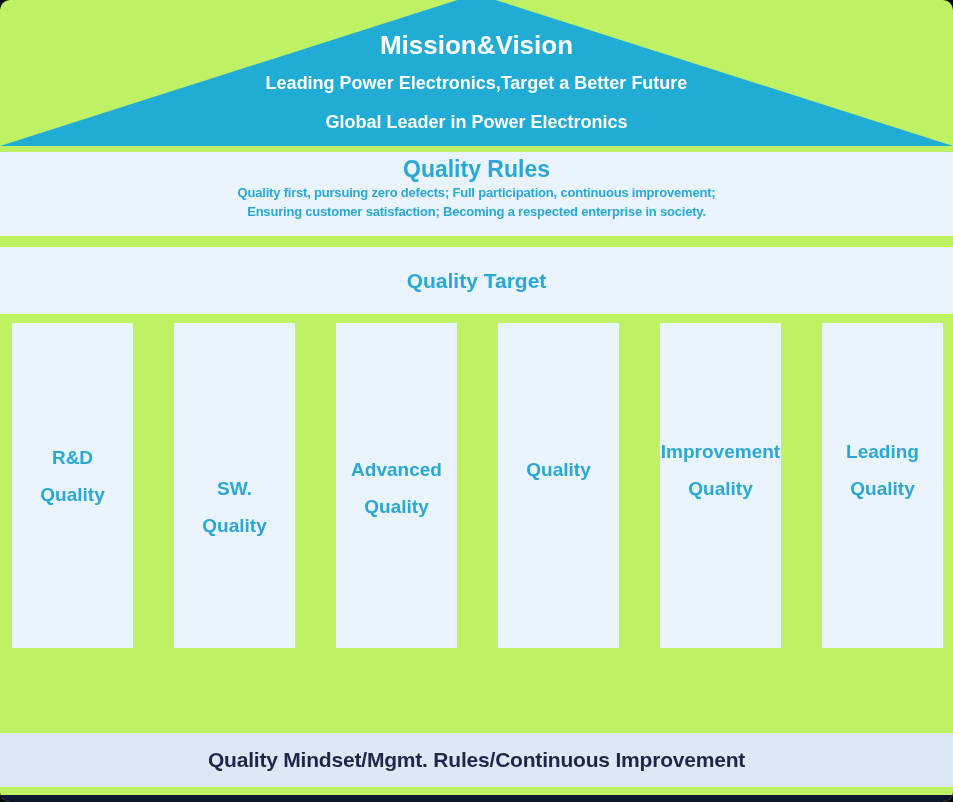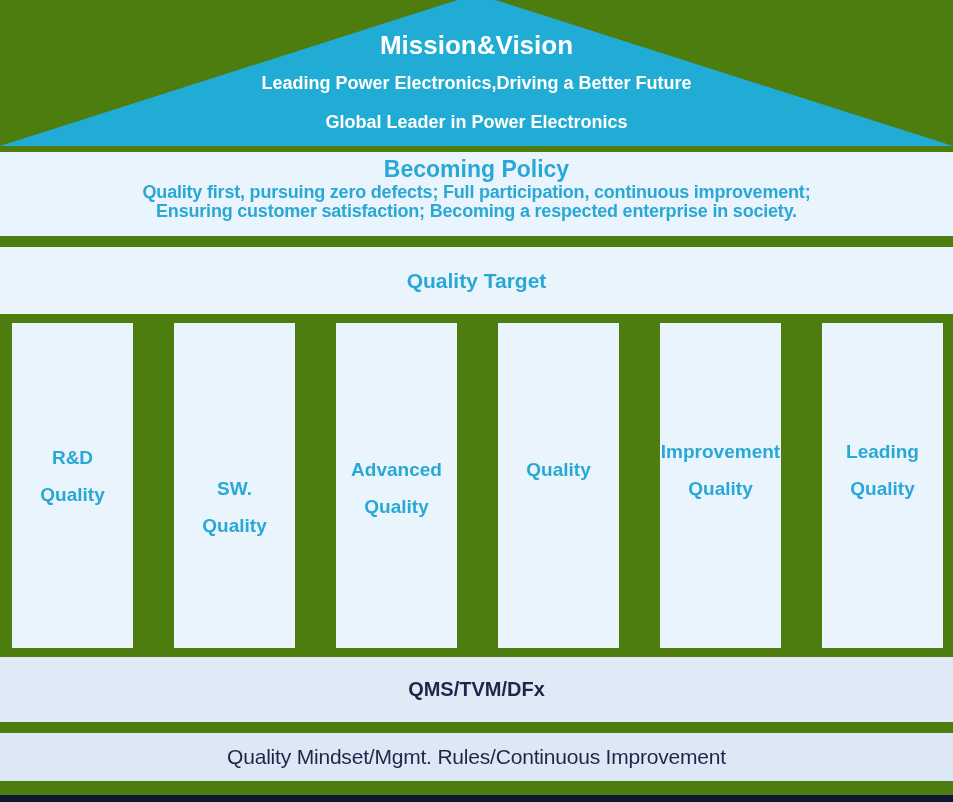--- a/index.html
+++ b/index.html
@@ -1,34 +1,34 @@
 <!DOCTYPE html>
 <html><head>
 <meta charset="utf-8">
 <style>
   html, body { margin:0; padding:0; background:#000; }
   body { font-family:"Liberation Sans", sans-serif; }
   .stage {
-    position:relative; width:953px; height:802px; background:#4d7c0f; overflow:hidden;
+    position:relative; width:953px; height:802px; background:#bef264; overflow:hidden;border-radius:10px;
   }
   
   .roof {
     position:absolute; top:0; left:0; width:953px; height:146px;
     background:#21ACD5; color:#ffffff; text-align:center;
     -webkit-clip-path:polygon(48% 0, 52% 0, 100% 100%, 0 100%);
     clip-path:polygon(48% 0, 52% 0, 100% 100%, 0 100%);
   }
   .roof-title { position:absolute; top:30px; left:0; width:100%; font-size:26px; font-weight:bold; }
   .roof-sub1  { position:absolute; top:73px; left:0; width:100%; font-size:18px; font-weight:bold; }
   .roof-sub2  { position:absolute; top:112px; left:0; width:100%; font-size:18px; font-weight:bold; }
   
   .band { position:absolute; left:0; width:953px; text-align:center; }
   .policy-band { top:152px; height:84px; background:#EAF4FC; }
   .policy-title { margin-top:4px; font-size:23px; font-weight:bold; color:#29A8D6; }
-  .policy-line { font-size:18px; font-weight:bold; color:#29A8D6; line-height:19px; letter-spacing:-0.2px; }
+  .policy-line { font-size:13px; font-weight:bold; color:#29A8D6; line-height:19px; letter-spacing:-0.2px; }
   .policy-line:first-of-type { margin-top:4px; }
   .target-band { top:247px; height:67px; background:#EAF4FC; display:flex; align-items:center; justify-content:center; }
   .target-title { font-size:21px; font-weight:bold; color:#29A8D6; }
   
   .pillars {
     position:absolute; top:323px; left:12px; width:931px; height:325px;
     display:flex; justify-content:space-between;
   }
   .pillar {
     width:121px; height:325px; background:#EAF4FC;
@@ -42,39 +42,39 @@
   .pillar:nth-child(4) .pillar-label { transform:translateY(-16px); }
   .pillar:nth-child(5) .pillar-label { transform:translateY(-16px); }
   .pillar:nth-child(6) .pillar-label { transform:translateY(-16px); }
   
   .qms-band {
     top:657px; height:65px; background:#DFEAF6;
     display:flex; align-items:center; justify-content:center;
     font-size:20px; font-weight:bold; color:#1E2749;
   }
   .foundation-band {
-    top:733px; height:48px; background:#DCE8F5;
+    top:733px; height:54px; background:#DCE8F5;
     display:flex; align-items:center; justify-content:center;
-    font-size:21px; font-weight:normal; color:#1E2749; letter-spacing:-0.2px;
+    font-size:21px; font-weight:bold; color:#1E2749; letter-spacing:-0.2px;
   }
   .bottom-strip { position:absolute; top:795px; left:0; width:953px; height:7px; background:#0E1630; }
 </style>
 </head>
 <body>
 
 <div class="stage">
 
   <div class="roof">
     <div class="roof-title">Mission&amp;Vision</div>
-    <div class="roof-sub1">Leading Power Electronics,Driving a Better Future</div>
+    <div class="roof-sub1">Leading Power Electronics,Target a Better Future</div>
     <div class="roof-sub2">Global Leader in Power Electronics</div>
   </div>
 
   <div class="band policy-band">
-    <div class="policy-title">Becoming Policy</div>
+    <div class="policy-title">Quality Rules</div>
     <div class="policy-line">Quality first, pursuing zero defects; Full participation, continuous improvement;</div>
     <div class="policy-line">Ensuring customer satisfaction; Becoming a respected enterprise in society.</div>
   </div>
 
   <div class="band target-band">
     <div class="target-title">Quality Target</div>
   </div>
 
   <div class="pillars">
     <div class="pillar">
@@ -107,23 +107,20 @@
       </div>
     </div>
     <div class="pillar">
       <div class="pillar-label">
         <span>Leading</span>
         <span>Quality</span>
       </div>
     </div>
   </div>
 
-  <div class="band qms-band">
-    <div>QMS/TVM/DFx</div>
-  </div>
 
   <div class="band foundation-band">
     <div>Quality Mindset/Mgmt. Rules/Continuous Improvement</div>
   </div>
 
   <div class="bottom-strip"></div>
 
 </div>
 
 </body></html>

